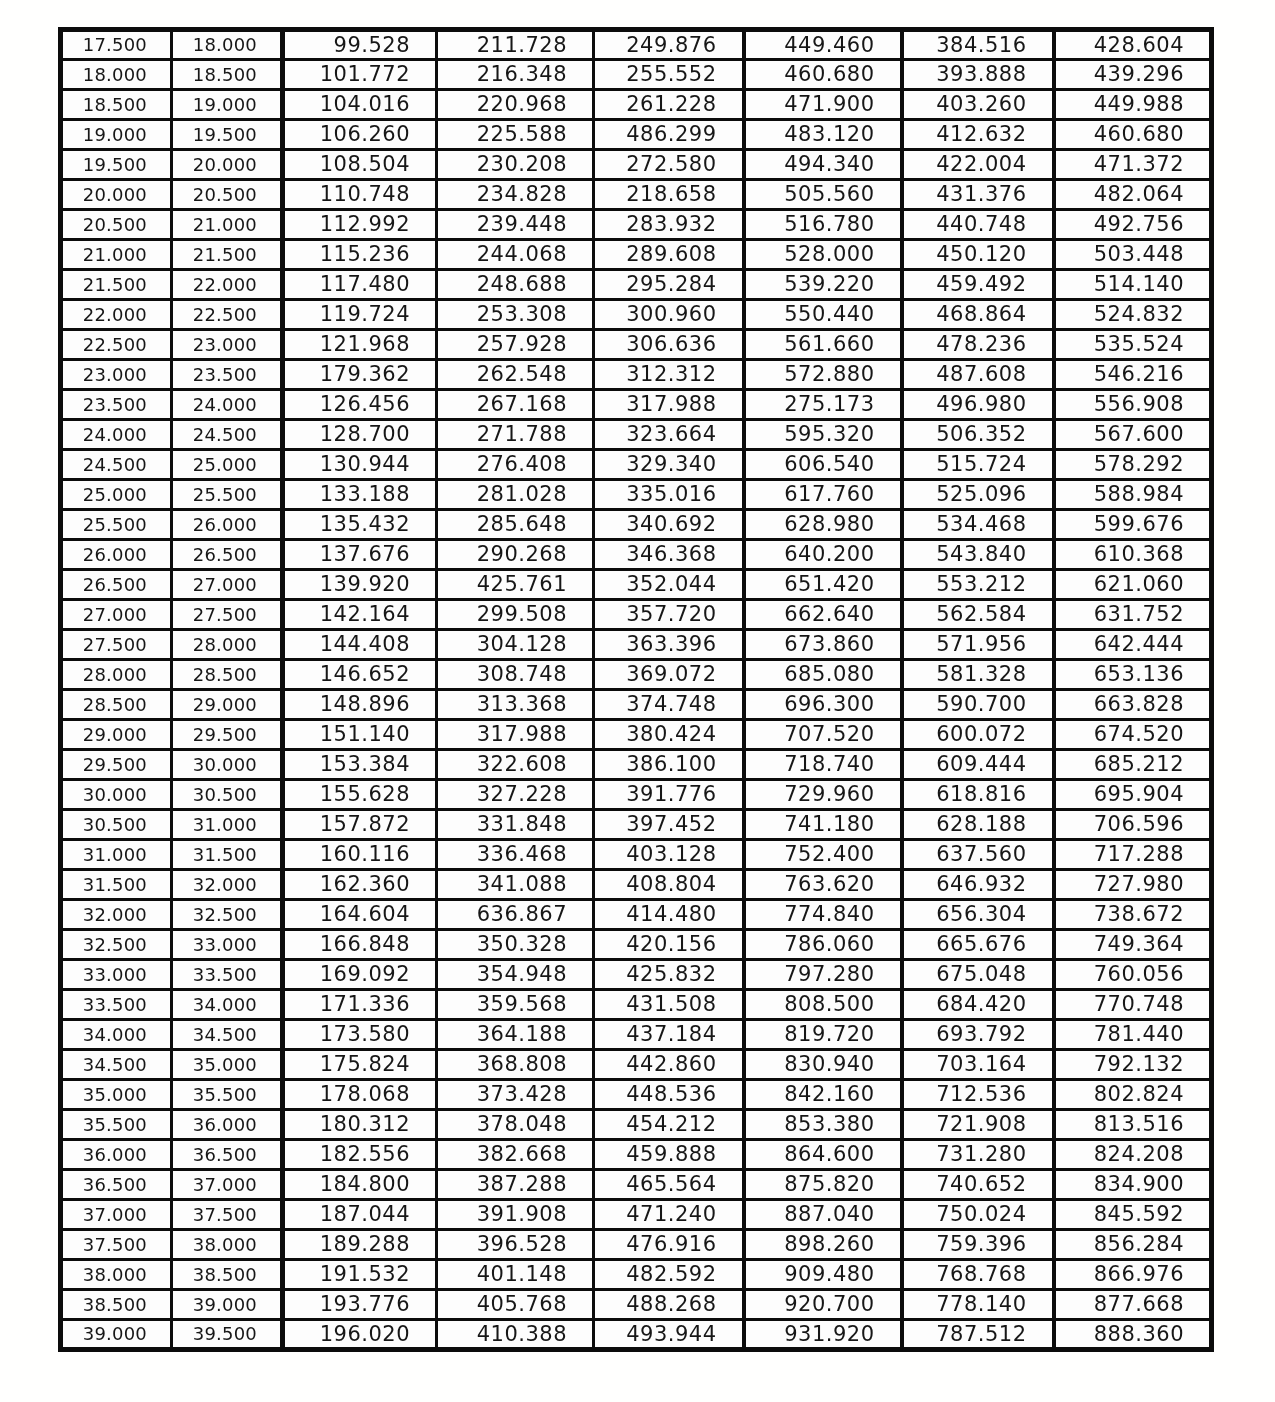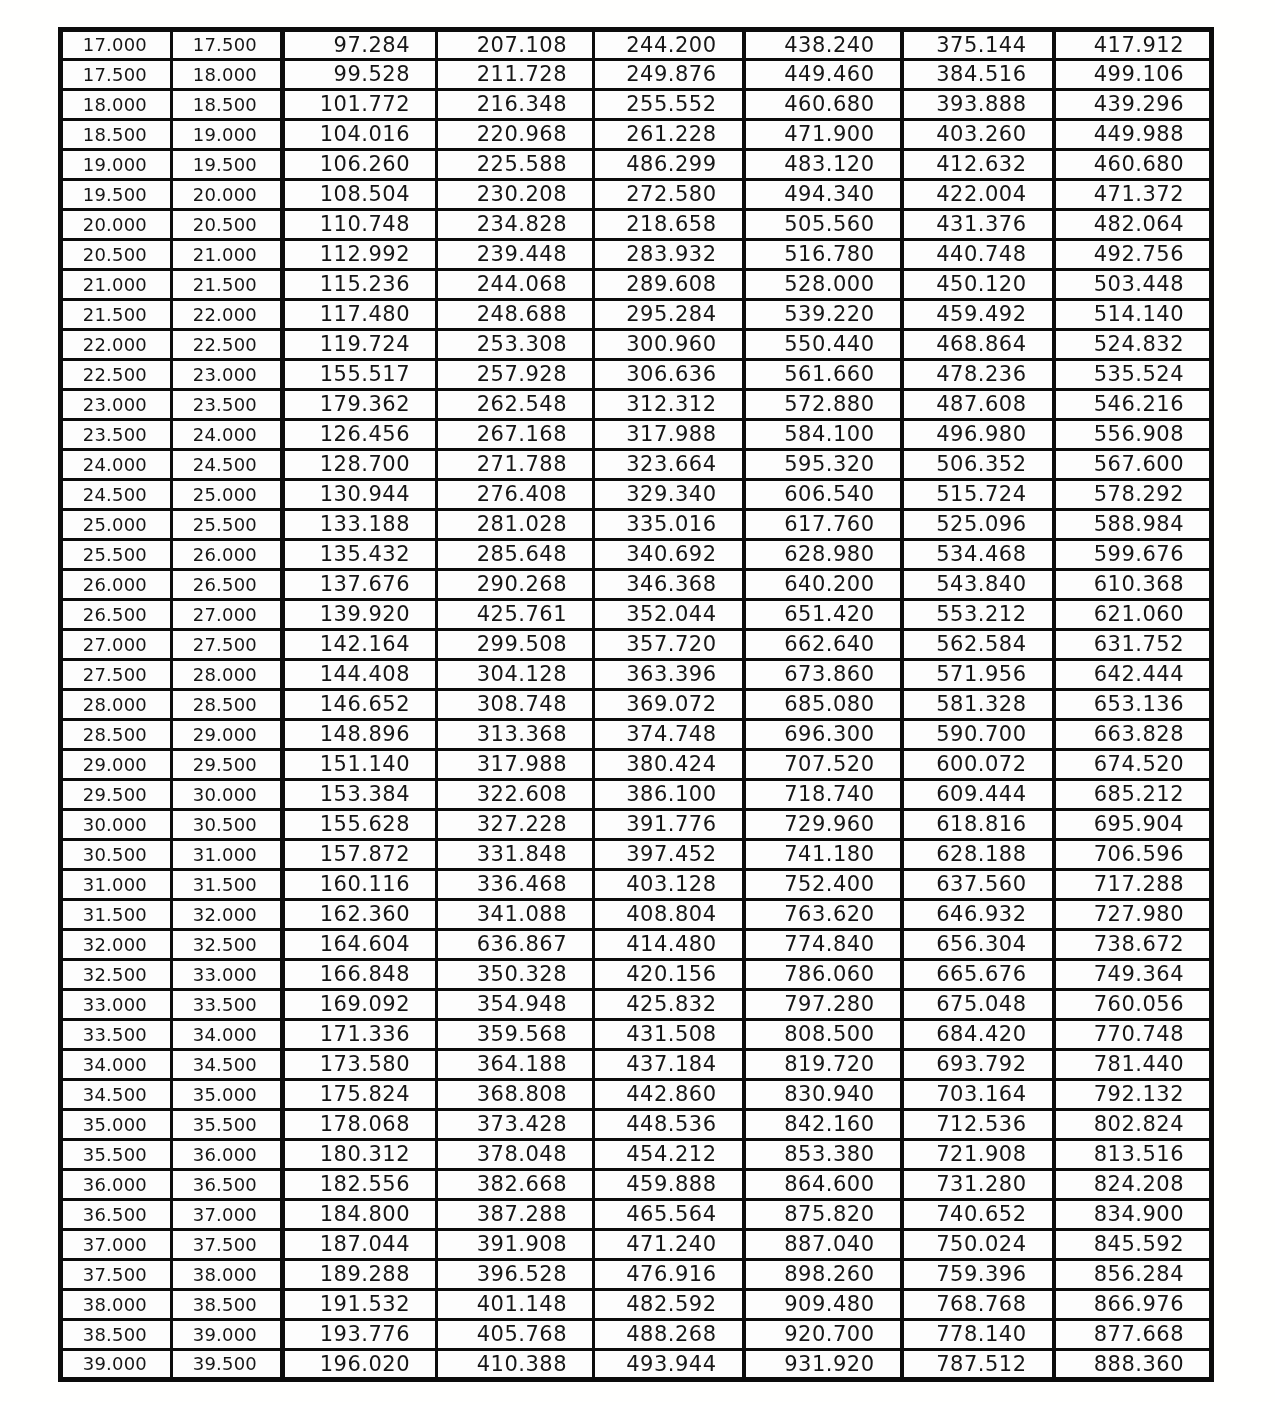--- a/index.html
+++ b/index.html
@@ -76,38 +76,28 @@
         <col class="c1">
         <col class="c2">
         <col class="c3">
       <col class="c4">
         <col class="c5">
         <col class="c6">
         <col class="c7">
     </colgroup>
     <tbody>
         <tr>
-          <td class="c0">17.000</td>
-          <td class="c1">17.500</td>
-          <td class="c2 vThick">97.284</td>
-          <td class="c3">207.108</td>
-          <td class="c4">244.200</td>
-          <td class="c5 vMed">438.240</td>
-          <td class="c6 vMed">375.144</td>
-          <td class="c7 vMed">417.912</td>
-        </tr>
-        <tr>
           <td class="c0">17.500</td>
           <td class="c1">18.000</td>
           <td class="c2 vThick">99.528</td>
           <td class="c3">211.728</td>
           <td class="c4">249.876</td>
           <td class="c5 vMed">449.460</td>
           <td class="c6 vMed">384.516</td>
-          <td class="c7 vMed">499.106</td>
+          <td class="c7 vMed">428.604</td>
         </tr>
         <tr>
           <td class="c0">18.000</td>
           <td class="c1">18.500</td>
           <td class="c2 vThick">101.772</td>
           <td class="c3">216.348</td>
           <td class="c4">255.552</td>
           <td class="c5 vMed">460.680</td>
           <td class="c6 vMed">393.888</td>
           <td class="c7 vMed">439.296</td>
@@ -188,21 +178,21 @@
           <td class="c2 vThick">119.724</td>
           <td class="c3">253.308</td>
           <td class="c4">300.960</td>
           <td class="c5 vMed">550.440</td>
           <td class="c6 vMed">468.864</td>
           <td class="c7 vMed">524.832</td>
         </tr>
         <tr>
           <td class="c0">22.500</td>
           <td class="c1">23.000</td>
-          <td class="c2 vThick">155.517</td>
+          <td class="c2 vThick">121.968</td>
           <td class="c3">257.928</td>
           <td class="c4">306.636</td>
           <td class="c5 vMed">561.660</td>
           <td class="c6 vMed">478.236</td>
           <td class="c7 vMed">535.524</td>
         </tr>
         <tr>
           <td class="c0">23.000</td>
           <td class="c1">23.500</td>
           <td class="c2 vThick">179.362</td>
@@ -211,21 +201,21 @@
           <td class="c5 vMed">572.880</td>
           <td class="c6 vMed">487.608</td>
           <td class="c7 vMed">546.216</td>
         </tr>
         <tr>
           <td class="c0">23.500</td>
           <td class="c1">24.000</td>
           <td class="c2 vThick">126.456</td>
           <td class="c3">267.168</td>
           <td class="c4">317.988</td>
-          <td class="c5 vMed">584.100</td>
+          <td class="c5 vMed">275.173</td>
           <td class="c6 vMed">496.980</td>
           <td class="c7 vMed">556.908</td>
         </tr>
         <tr>
           <td class="c0">24.000</td>
           <td class="c1">24.500</td>
           <td class="c2 vThick">128.700</td>
           <td class="c3">271.788</td>
           <td class="c4">323.664</td>
           <td class="c5 vMed">595.320</td>

